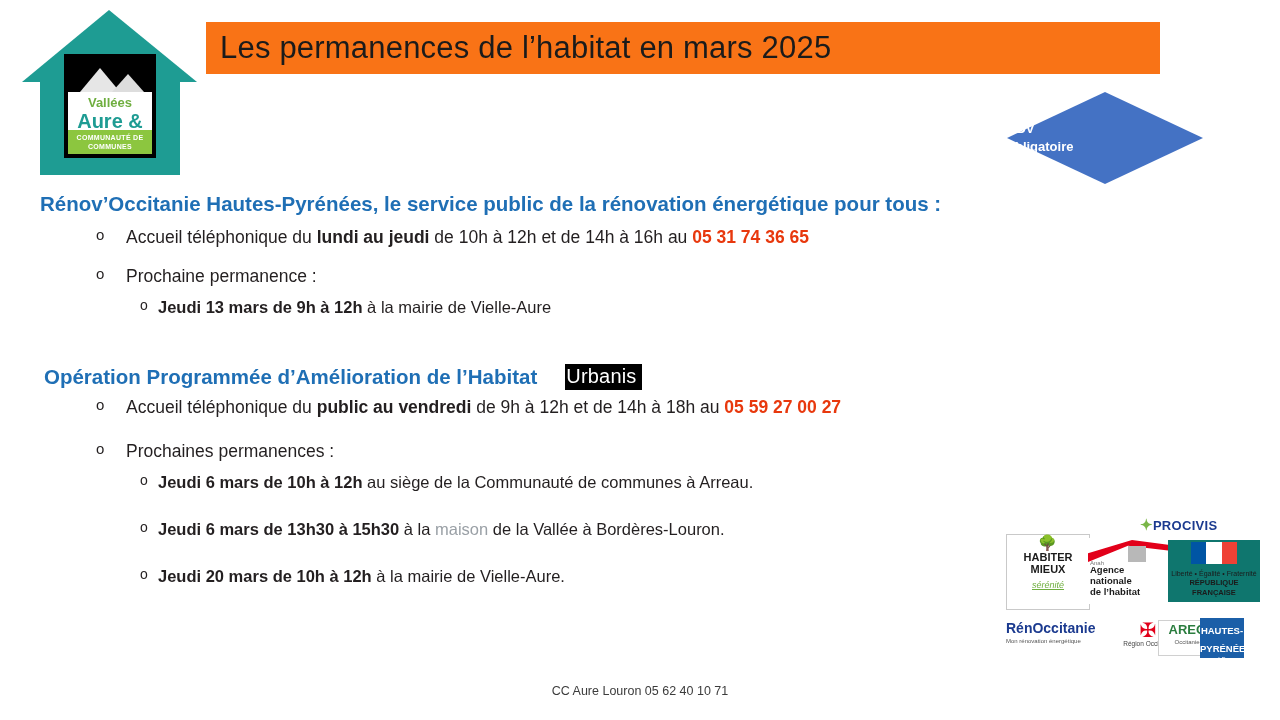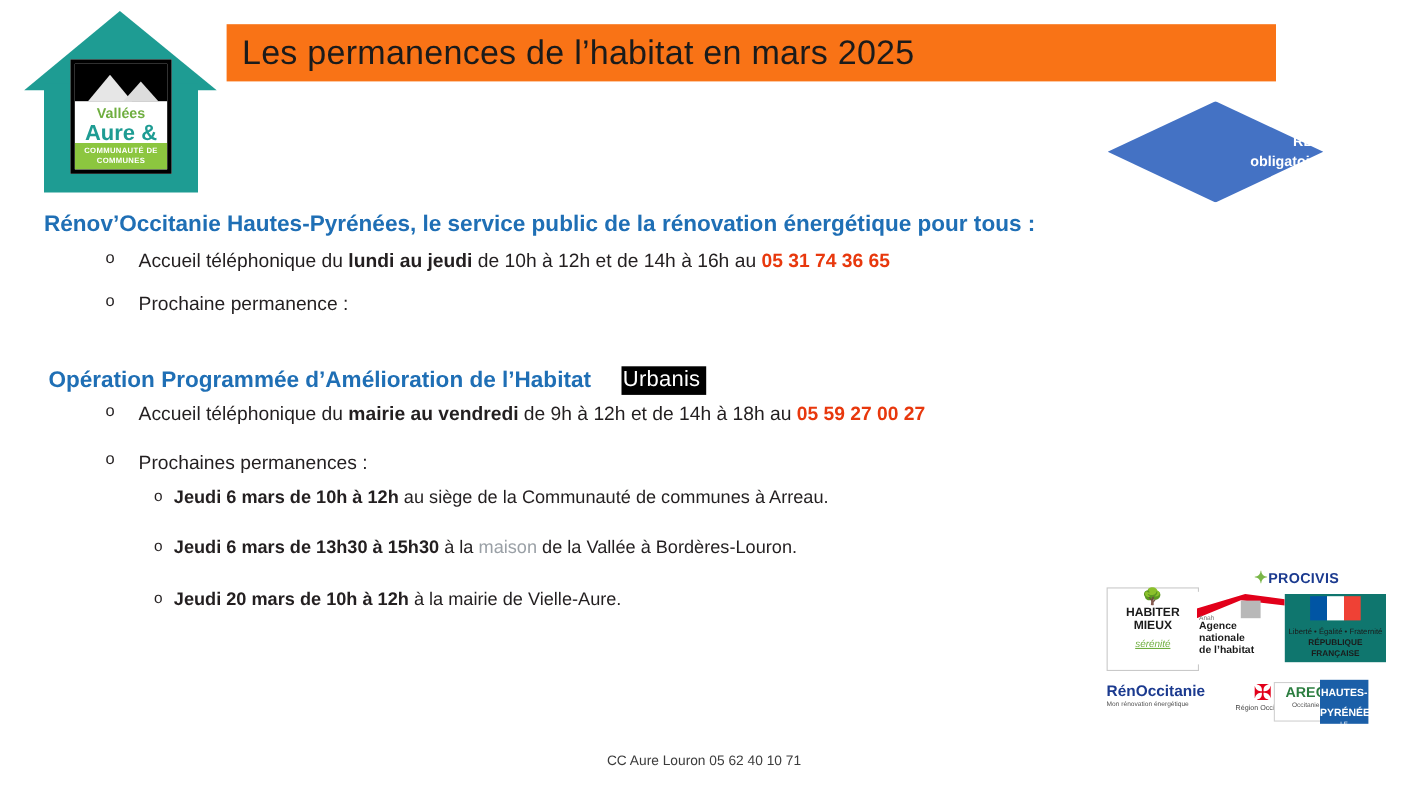--- a/index.html
+++ b/index.html
@@ -141,21 +141,21 @@
     position: absolute;
     inset: 0;
     background: #4472c4;
     clip-path: polygon(50% 0%, 100% 50%, 50% 100%, 0% 50%);
   }
   .rdv-diamond .label {
     position: absolute;
     inset: 0;
     display: flex;
     flex-direction: column;
-    align-items: flex-end;
+    align-items: flex-start;
     justify-content: center;
     color: #ffffff;
     font-size: 13px;
     font-weight: bold;
     line-height: 1.35;
   }
 
   
   .content {
     position: absolute;
@@ -474,32 +474,37 @@
 <div class="content">
 
   <div class="sec1">
     <div class="sec-heading">Rénov’Occitanie Hautes-Pyrénées, le service public de la rénovation énergétique pour tous :</div>
     <ul class="lvl1">
       <li>
         <span>Accueil téléphonique du </span><b>lundi au jeudi</b><span>  de 10h à 12h et de 14h à 16h au </span><span class="red">05 31 74 36 65</span>
       </li>
       <li>
         <span>Prochaine permanence :</span>
+        <ul class="lvl2">
+          <li>
+            <b>Jeudi  13 mars  de 9h à 12h</b><span> à la mairie de Vielle-Aure</span>
+          </li>
+        </ul>
       </li>
     </ul>
   </div>
 
   <div class="sec2">
     <div class="sec2-heading">
       <span>Opération Programmée d’Amélioration de l’Habitat</span>
       <span class="urbanis">Urbanis</span>
     </div>
     <ul class="lvl1">
       <li>
-        <span>Accueil téléphonique du </span><b>mairie au vendredi</b><span> de 9h à 12h  et de 14h à 18h au </span><span class="red">05 59 27 00 27</span>
+        <span>Accueil téléphonique du </span><b>public au vendredi</b><span> de 9h à 12h  et de 14h à 18h au </span><span class="red">05 59 27 00 27</span>
       </li>
       <li>
         <span>Prochaines permanences :</span>
         <ul class="lvl2">
           <li>
             <b>Jeudi 6 mars de 10h à 12h</b><span> au siège de la Communauté de communes à Arreau.</span>
           </li>
           <li>
             <b>Jeudi 6 mars de 13h30 à 15h30</b><span>  à la </span><span class="grey">maison</span><span> de la Vallée à Bordères-Louron.</span>
           </li>

